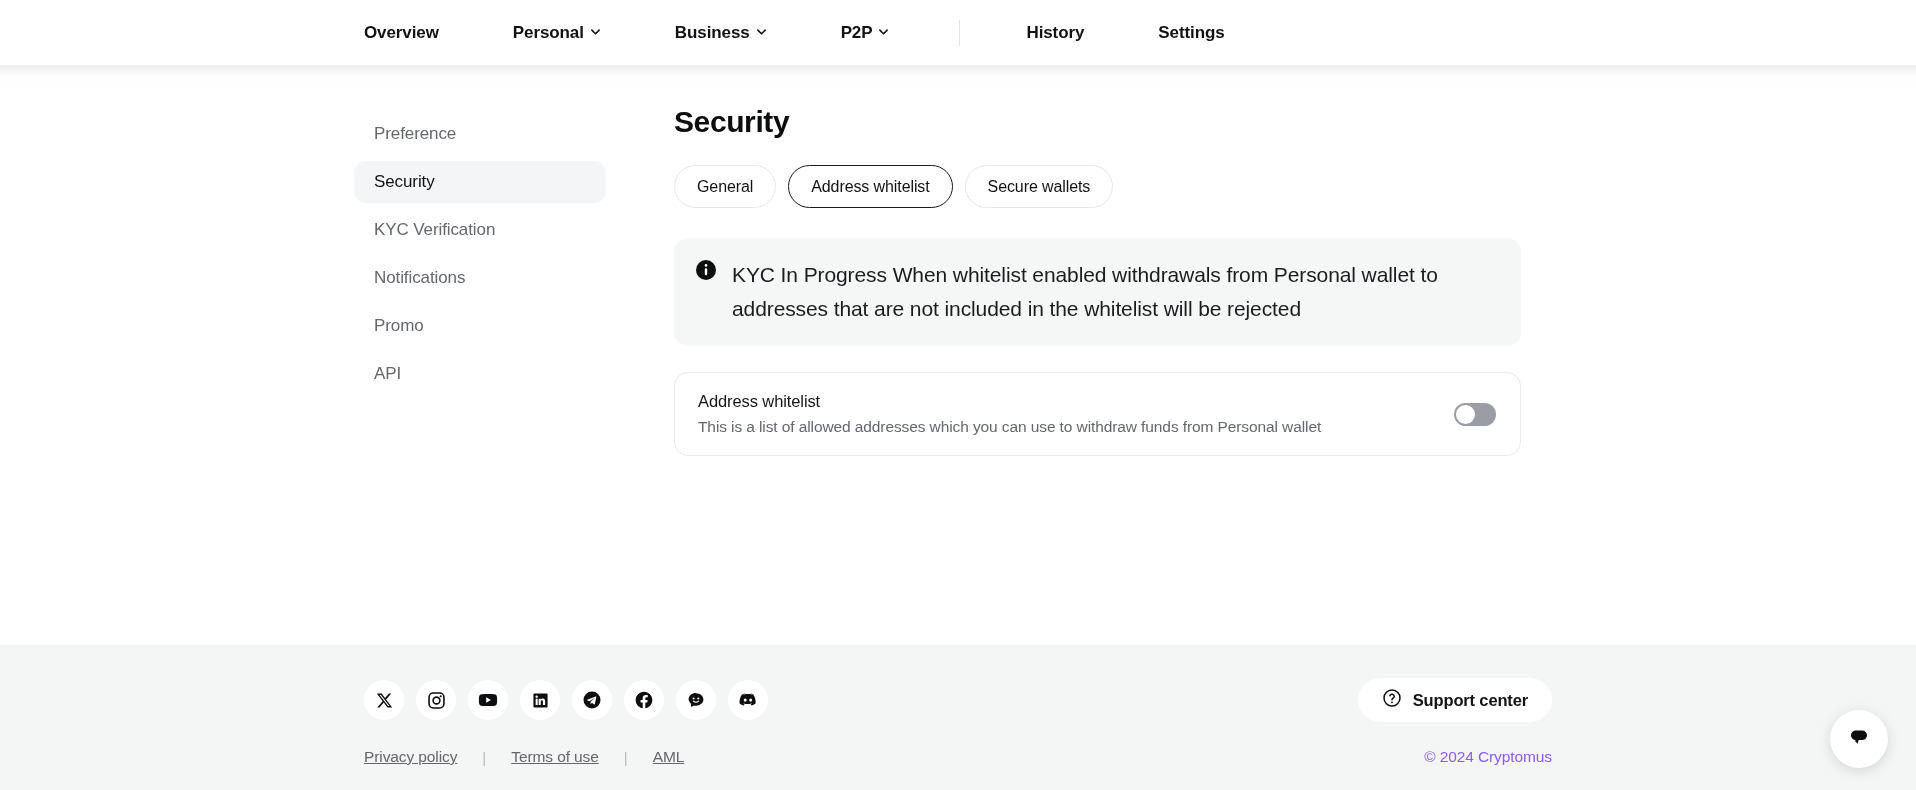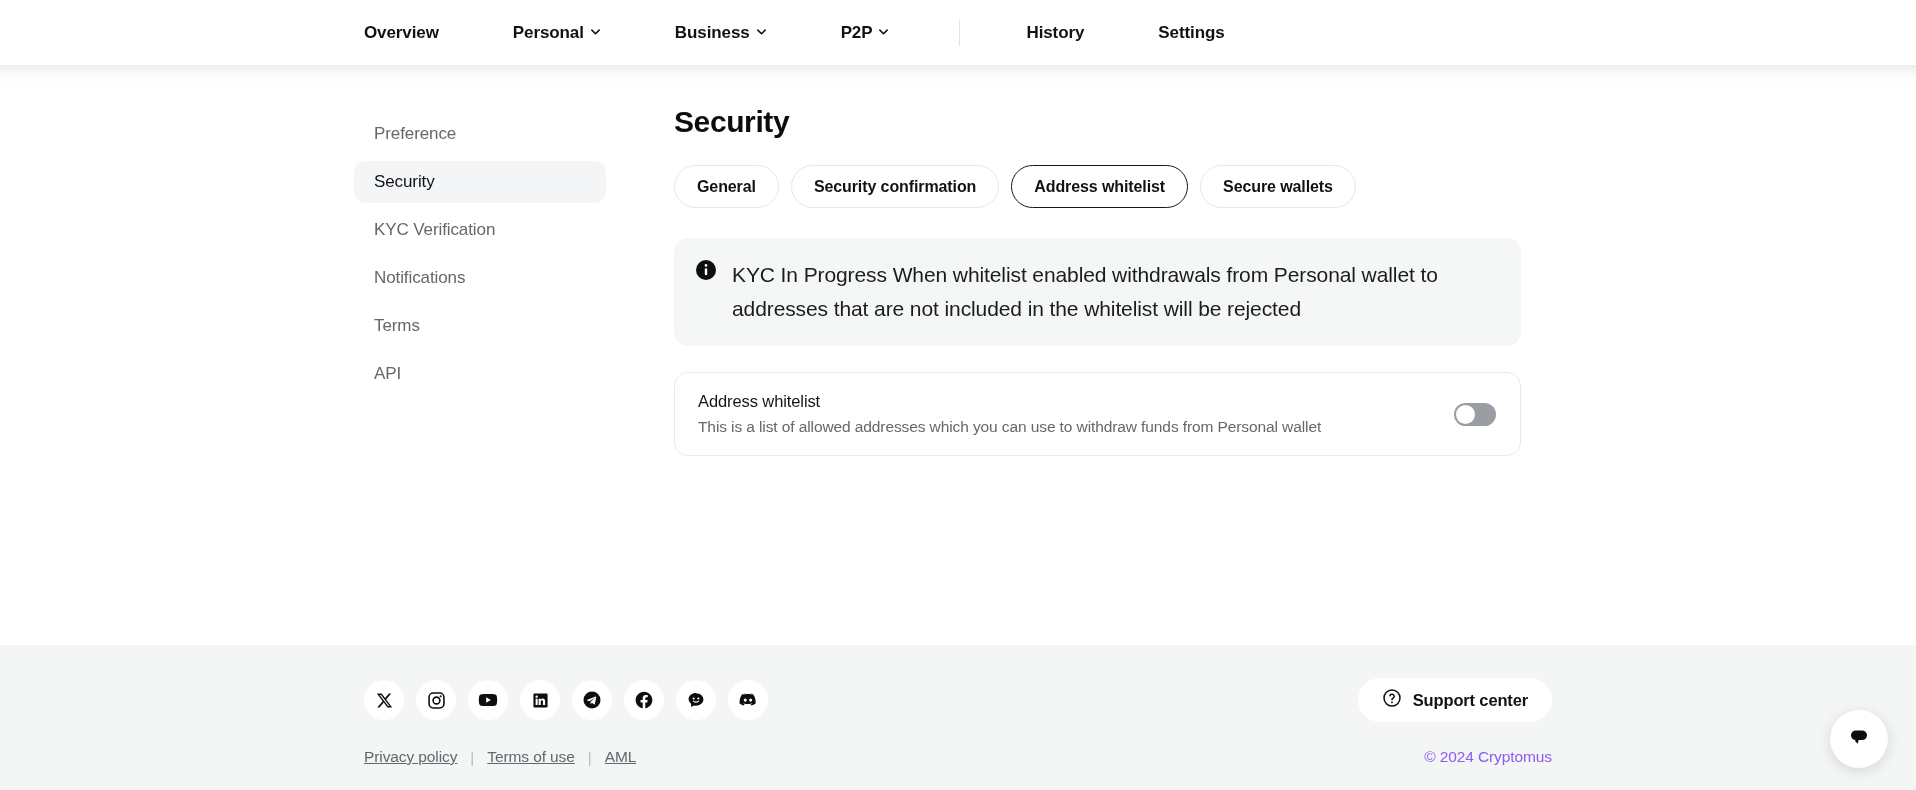--- a/index.html
+++ b/index.html
@@ -121,21 +121,20 @@
     border: 1px solid #e6e7e9;
     background: #ffffff;
     font-size: 16px;
     color: #111215;
     display: flex;
     align-items: center;
     cursor: pointer;
     letter-spacing: -0.1px;
     white-space: nowrap;
     font-family: "Liberation Sans", sans-serif;
-    font-weight: bold;
   }
   .tab.active { border-color: #17181b; }
 
   .banner {
     width: 847px;
     background: #f5f6f6;
     border-radius: 14px;
     padding: 20px 24px 20px 22px;
     display: flex;
     gap: 16px;
@@ -235,21 +234,21 @@
     color: #111215;
     letter-spacing: -0.15px;
     cursor: pointer;
   }
   .footer-row2 {
     display: flex;
     align-items: center;
     justify-content: space-between;
     padding: 26px 364px 0 364px;
   }
-  .legal { display: flex; align-items: center; gap: 0; }
+  .legal { display: flex; align-items: center; gap: 12px; }
   .legal a {
     font-size: 15.5px;
     color: #64676d;
     text-decoration: underline;
     letter-spacing: -0.1px;
     cursor: pointer;
   }
   .legal .sep {
     color: #b7babe;
     margin: 0 13px;
@@ -339,37 +338,34 @@
       <div class="side-item active">
         <span>Security</span>
       </div>
       <div class="side-item">
         <span>KYC Verification</span>
       </div>
       <div class="side-item">
         <span>Notifications</span>
       </div>
       <div class="side-item">
-        <span>Terms</span>
+        <span>Promo</span>
       </div>
       <div class="side-item">
         <span>API</span>
       </div>
     </div>
 
     <div class="main">
 
       <div class="page-title">Security</div>
 
       <div class="tabs">
         <div class="tab">
           <span>General</span>
-        </div>
-        <div class="tab">
-          <span>Security confirmation</span>
         </div>
         <div class="tab active">
           <span>Address whitelist</span>
         </div>
         <div class="tab">
           <span>Secure wallets</span>
         </div>
       </div>
 
       <div class="banner">

